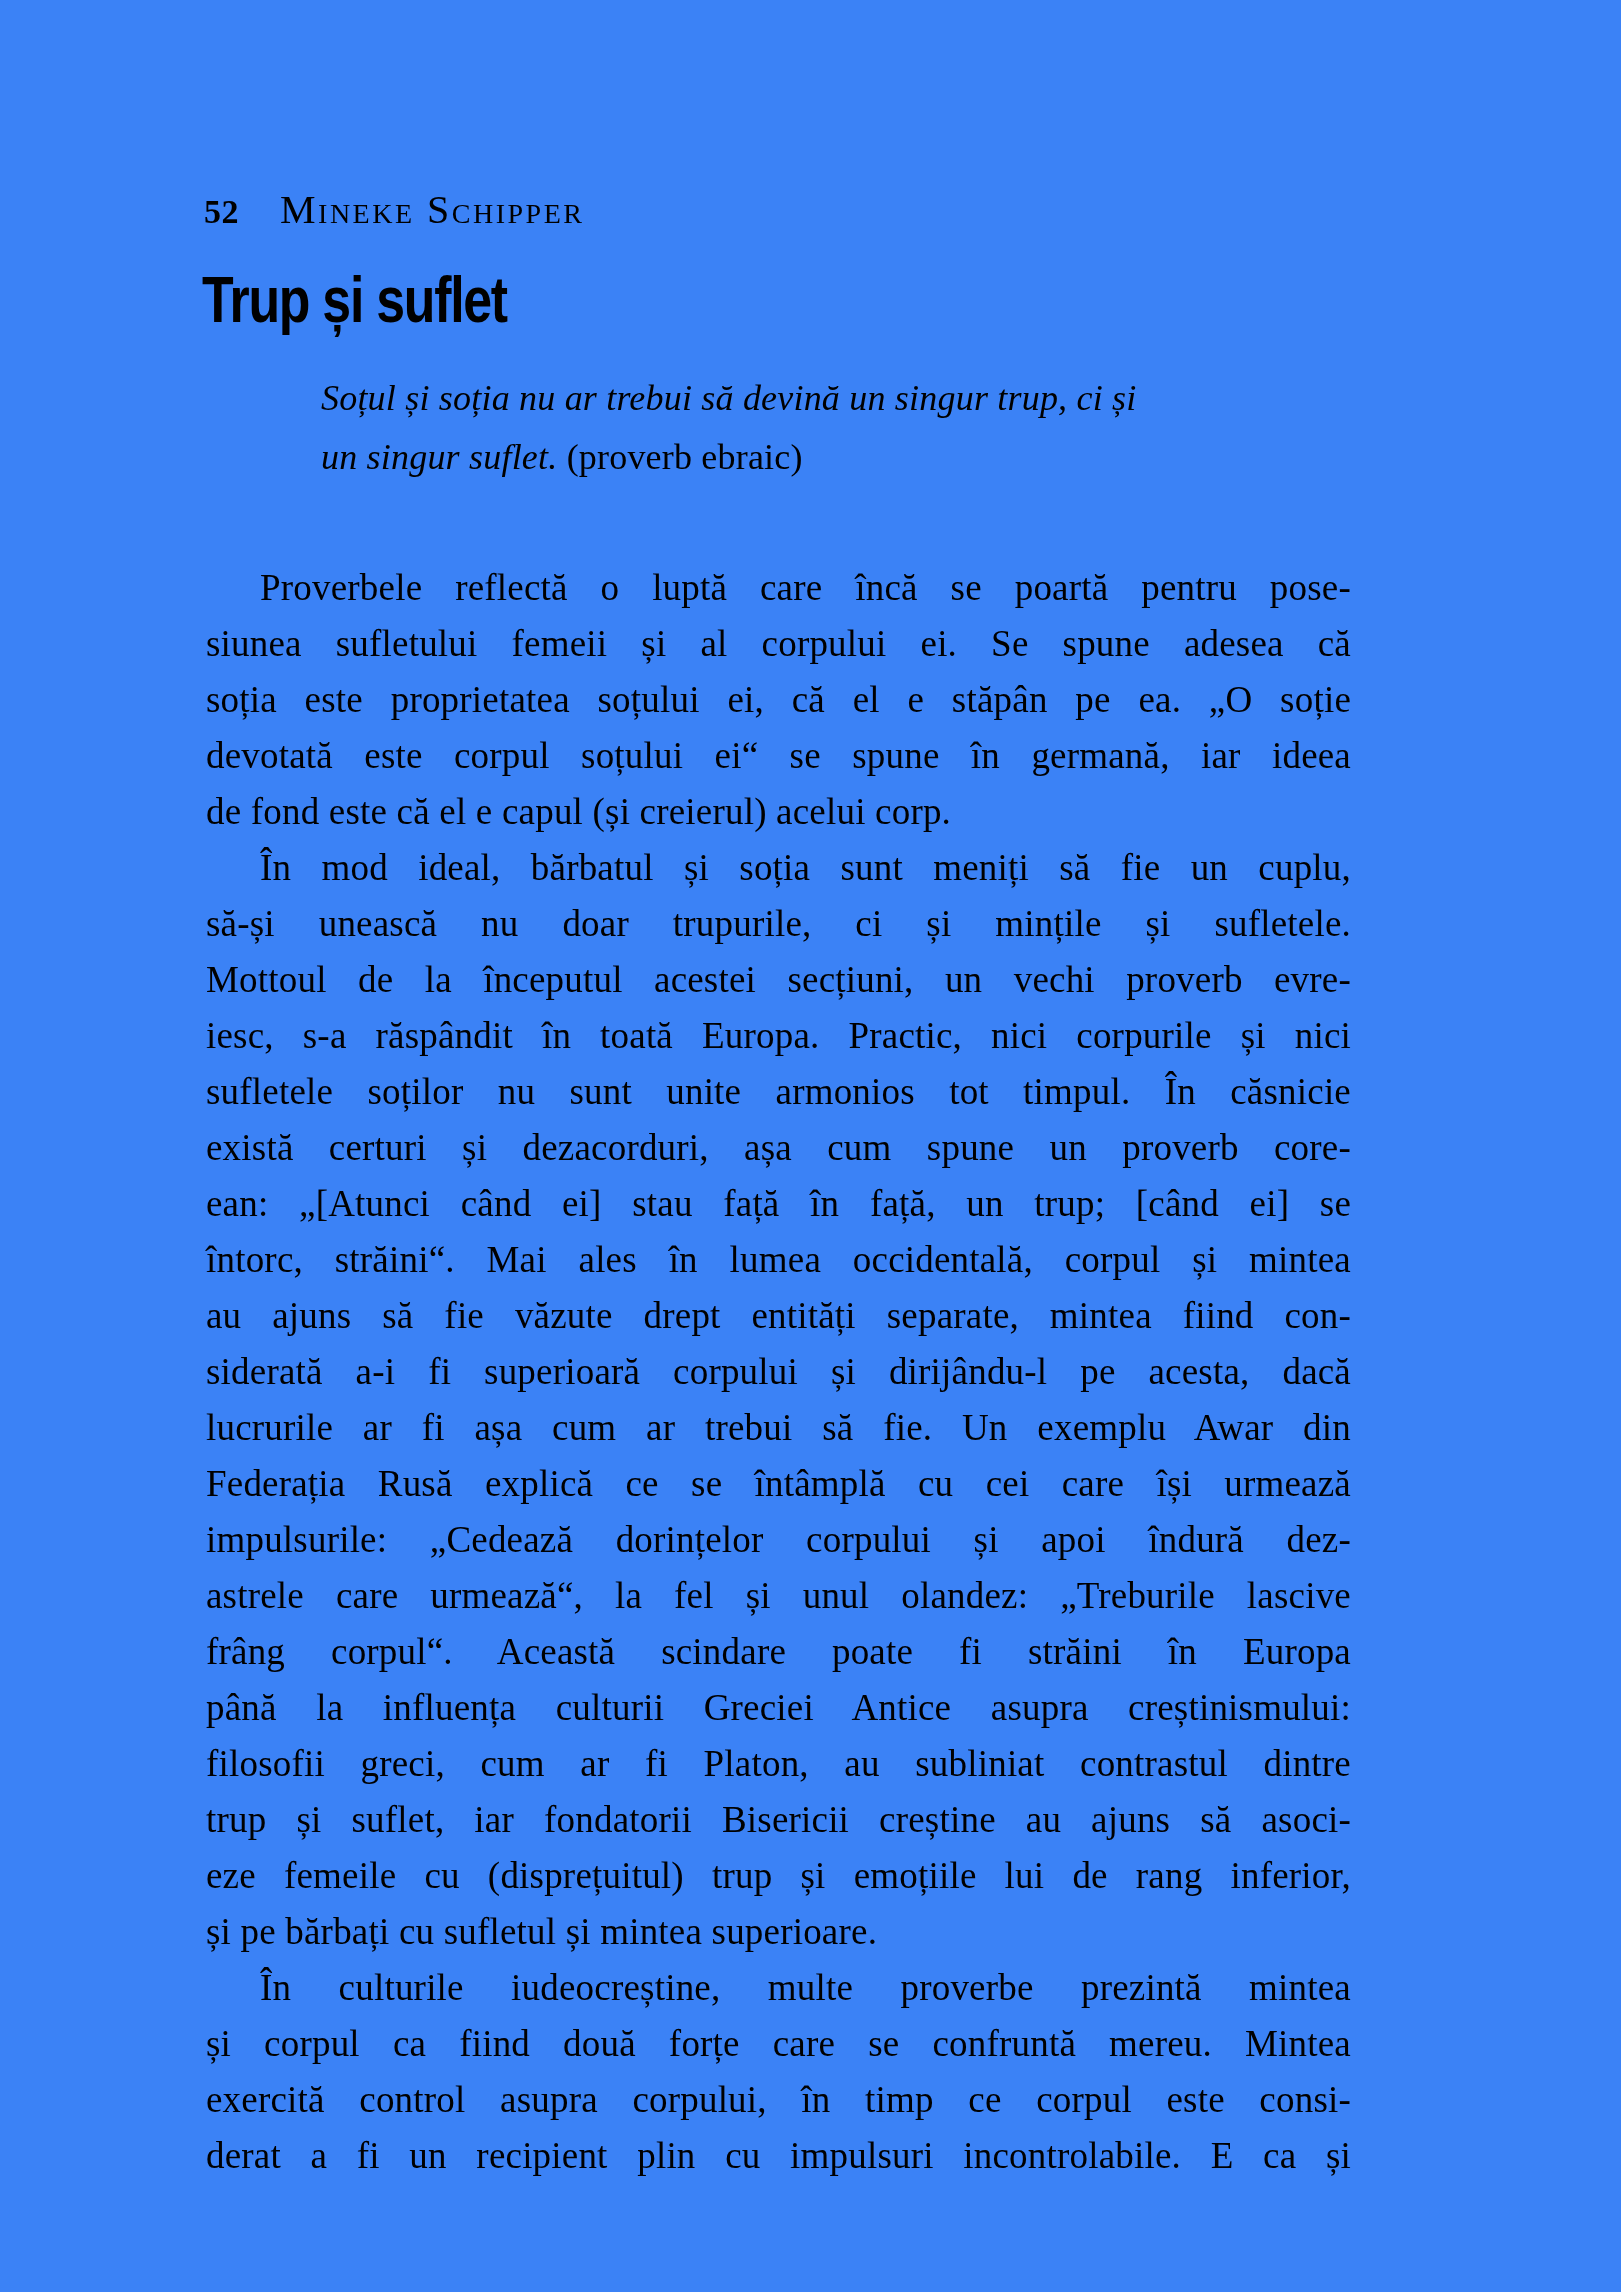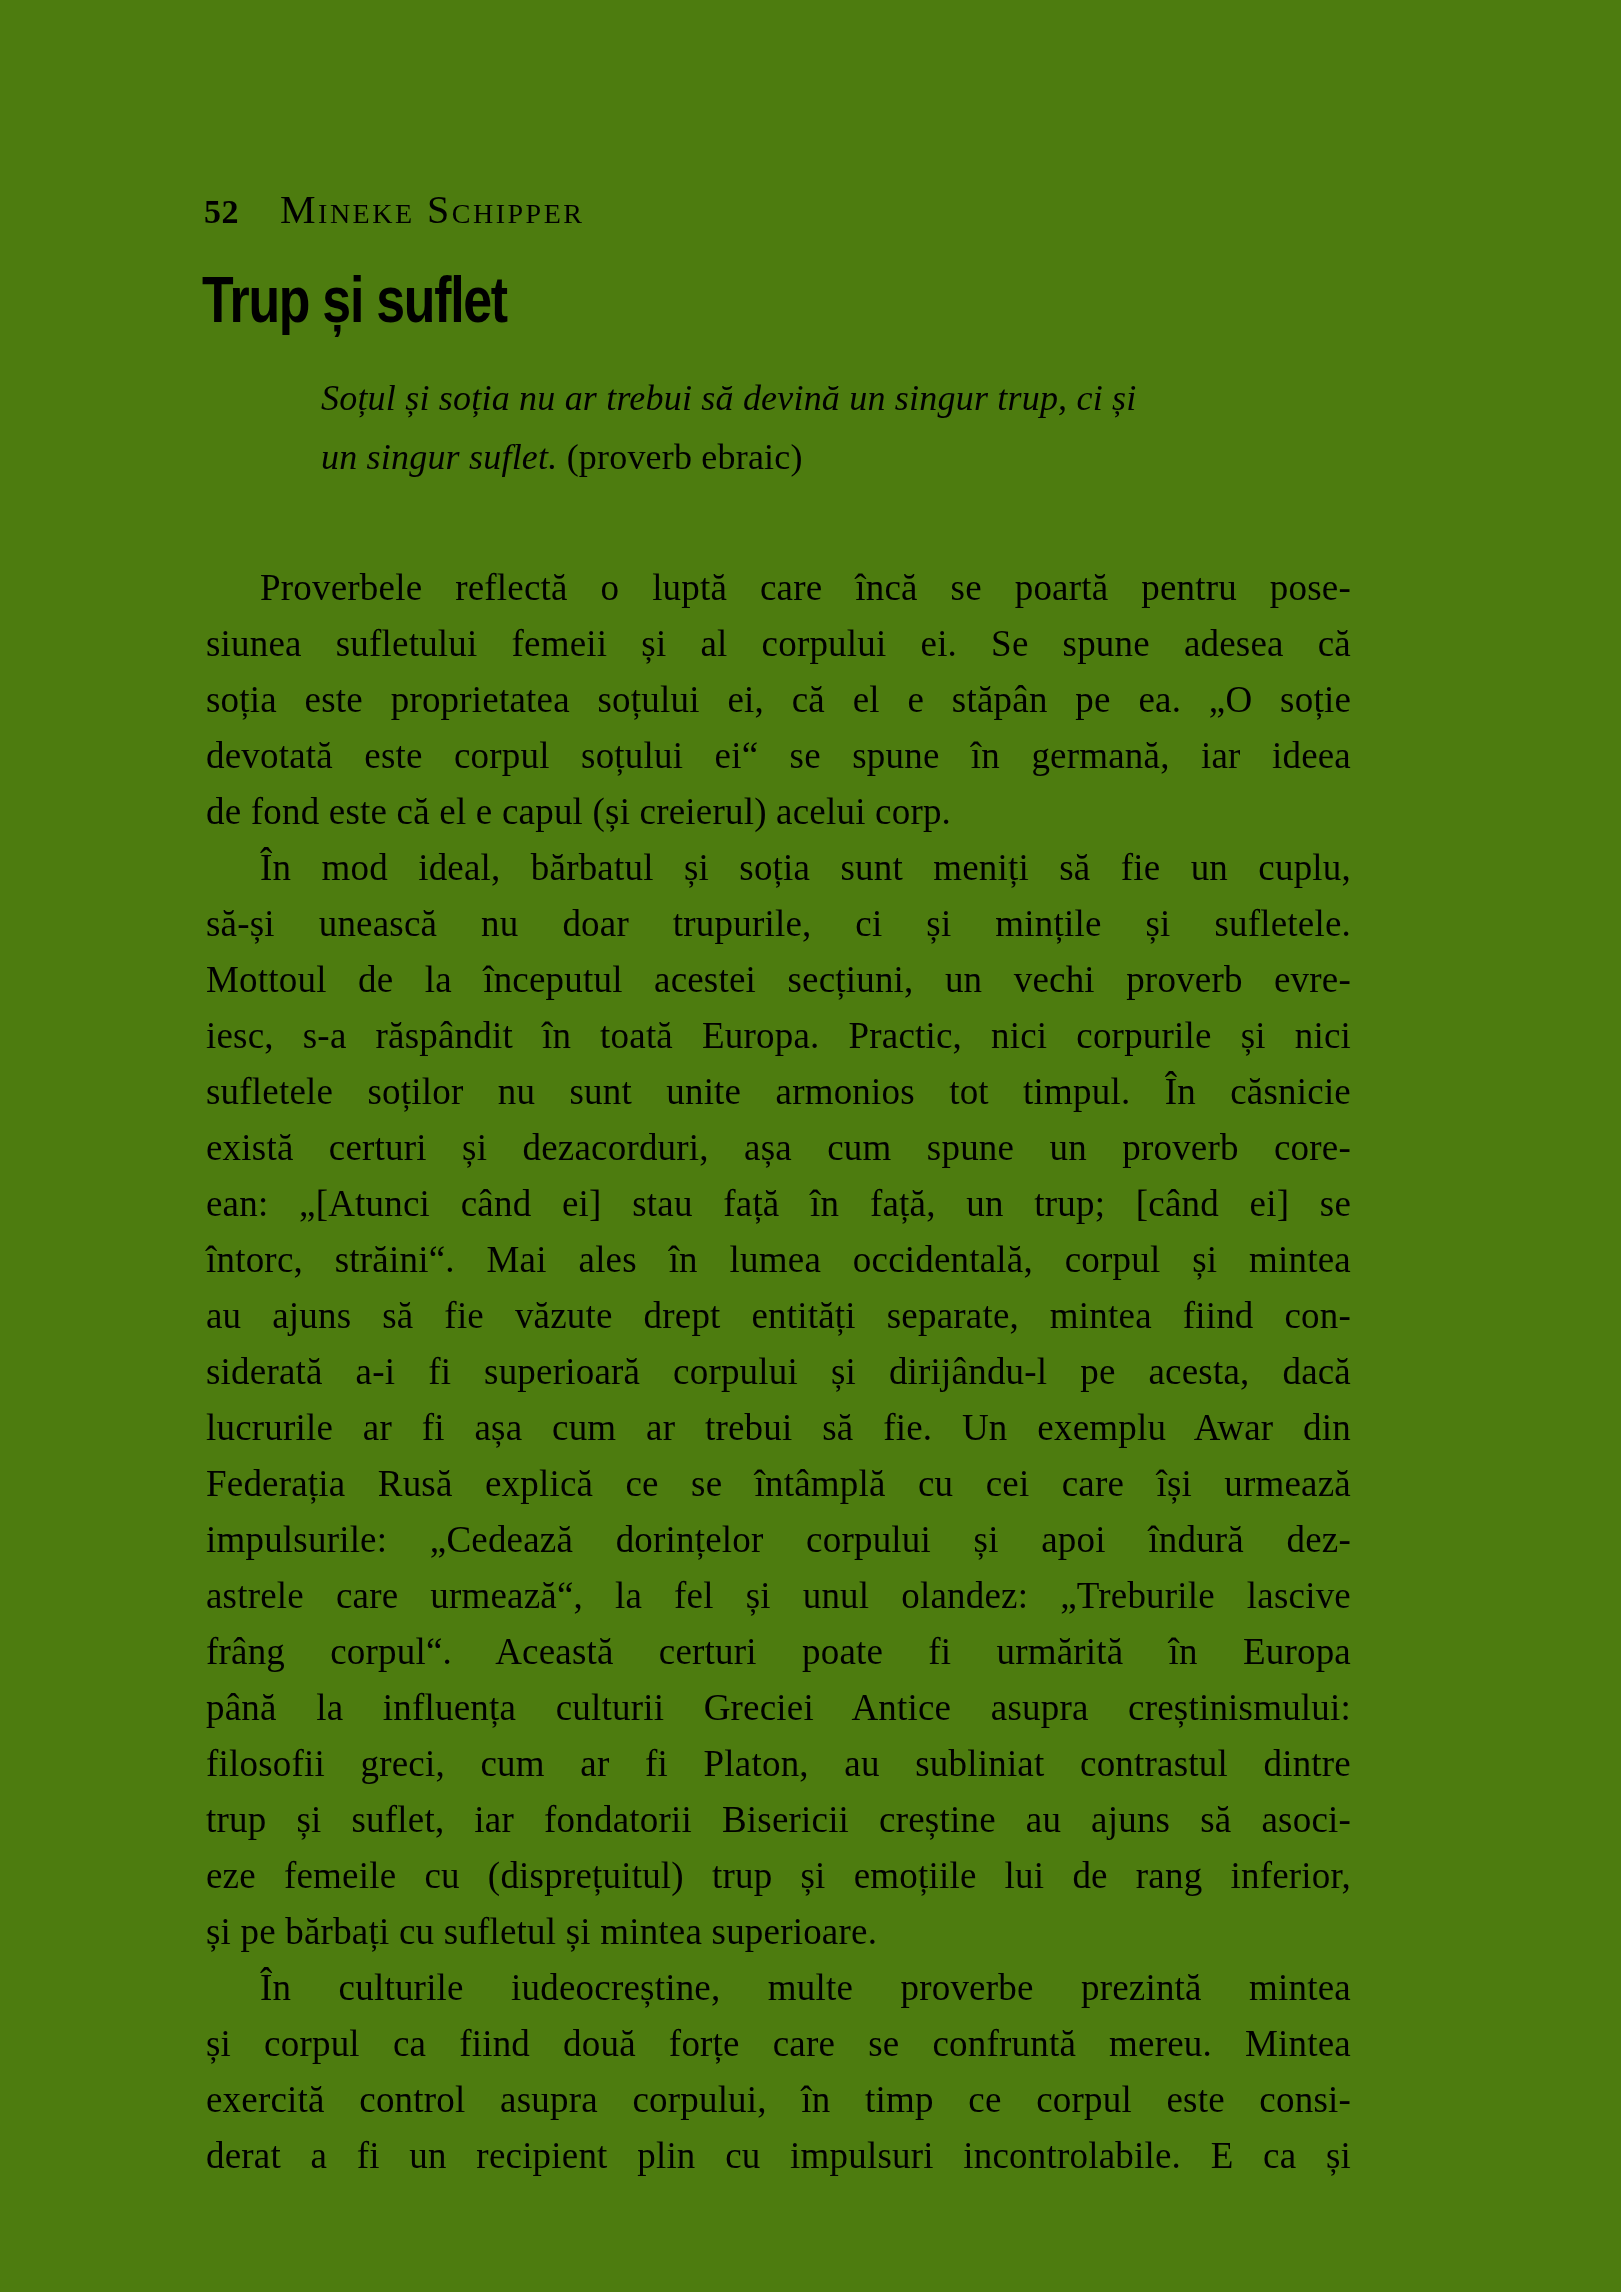--- a/index.html
+++ b/index.html
@@ -5,21 +5,21 @@
   html, body {
     margin: 0;
     padding: 0;
     background: #e8e8e8;
   }
   .page {
     position: relative;
     width: 1621px;
     height: 2293px;
     margin: 0 auto;
-    background: #4d7c0f;
+    background: #3b82f6;
     color: #000000;
     font-family: "Liberation Serif", serif;
     overflow: hidden;
   }
   .running-header {
     position: absolute;
     top: 186px;
     left: 204px;
     display: flex;
     align-items: baseline;
@@ -113,21 +113,21 @@
       <div class="line">sufletele soților nu sunt unite armonios tot timpul. În căsnicie</div>
       <div class="line">există certuri și dezacorduri, așa cum spune un proverb core-</div>
       <div class="line">ean: „[Atunci când ei] stau față în față, un trup; [când ei] se</div>
       <div class="line">întorc, străini“. Mai ales în lumea occidentală, corpul și mintea</div>
       <div class="line">au ajuns să fie văzute drept entități separate, mintea fiind con-</div>
       <div class="line">siderată a-i fi superioară corpului și dirijându-l pe acesta, dacă</div>
       <div class="line">lucrurile ar fi așa cum ar trebui să fie. Un exemplu Awar din</div>
       <div class="line">Federația Rusă explică ce se întâmplă cu cei care își urmează</div>
       <div class="line">impulsurile: „Cedează dorințelor corpului și apoi îndură dez-</div>
       <div class="line">astrele care urmează“, la fel și unul olandez: „Treburile lascive</div>
-      <div class="line">frâng corpul“. Această certuri poate fi urmărită în Europa</div>
+      <div class="line">frâng corpul“. Această scindare poate fi străini în Europa</div>
       <div class="line">până la influența culturii Greciei Antice asupra creștinismului:</div>
       <div class="line">filosofii greci, cum ar fi Platon, au subliniat contrastul dintre</div>
       <div class="line">trup și suflet, iar fondatorii Bisericii creștine au ajuns să asoci-</div>
       <div class="line">eze femeile cu (disprețuitul) trup și emoțiile lui de rang inferior,</div>
       <div class="line pl">și pe bărbați cu sufletul și mintea superioare.</div>
       <div class="line indent">În culturile iudeocreștine, multe proverbe prezintă mintea</div>
       <div class="line">și corpul ca fiind două forțe care se confruntă mereu. Mintea</div>
       <div class="line">exercită control asupra corpului, în timp ce corpul este consi-</div>
       <div class="line">derat a fi un recipient plin cu impulsuri incontrolabile. E ca și</div>
     </div>

